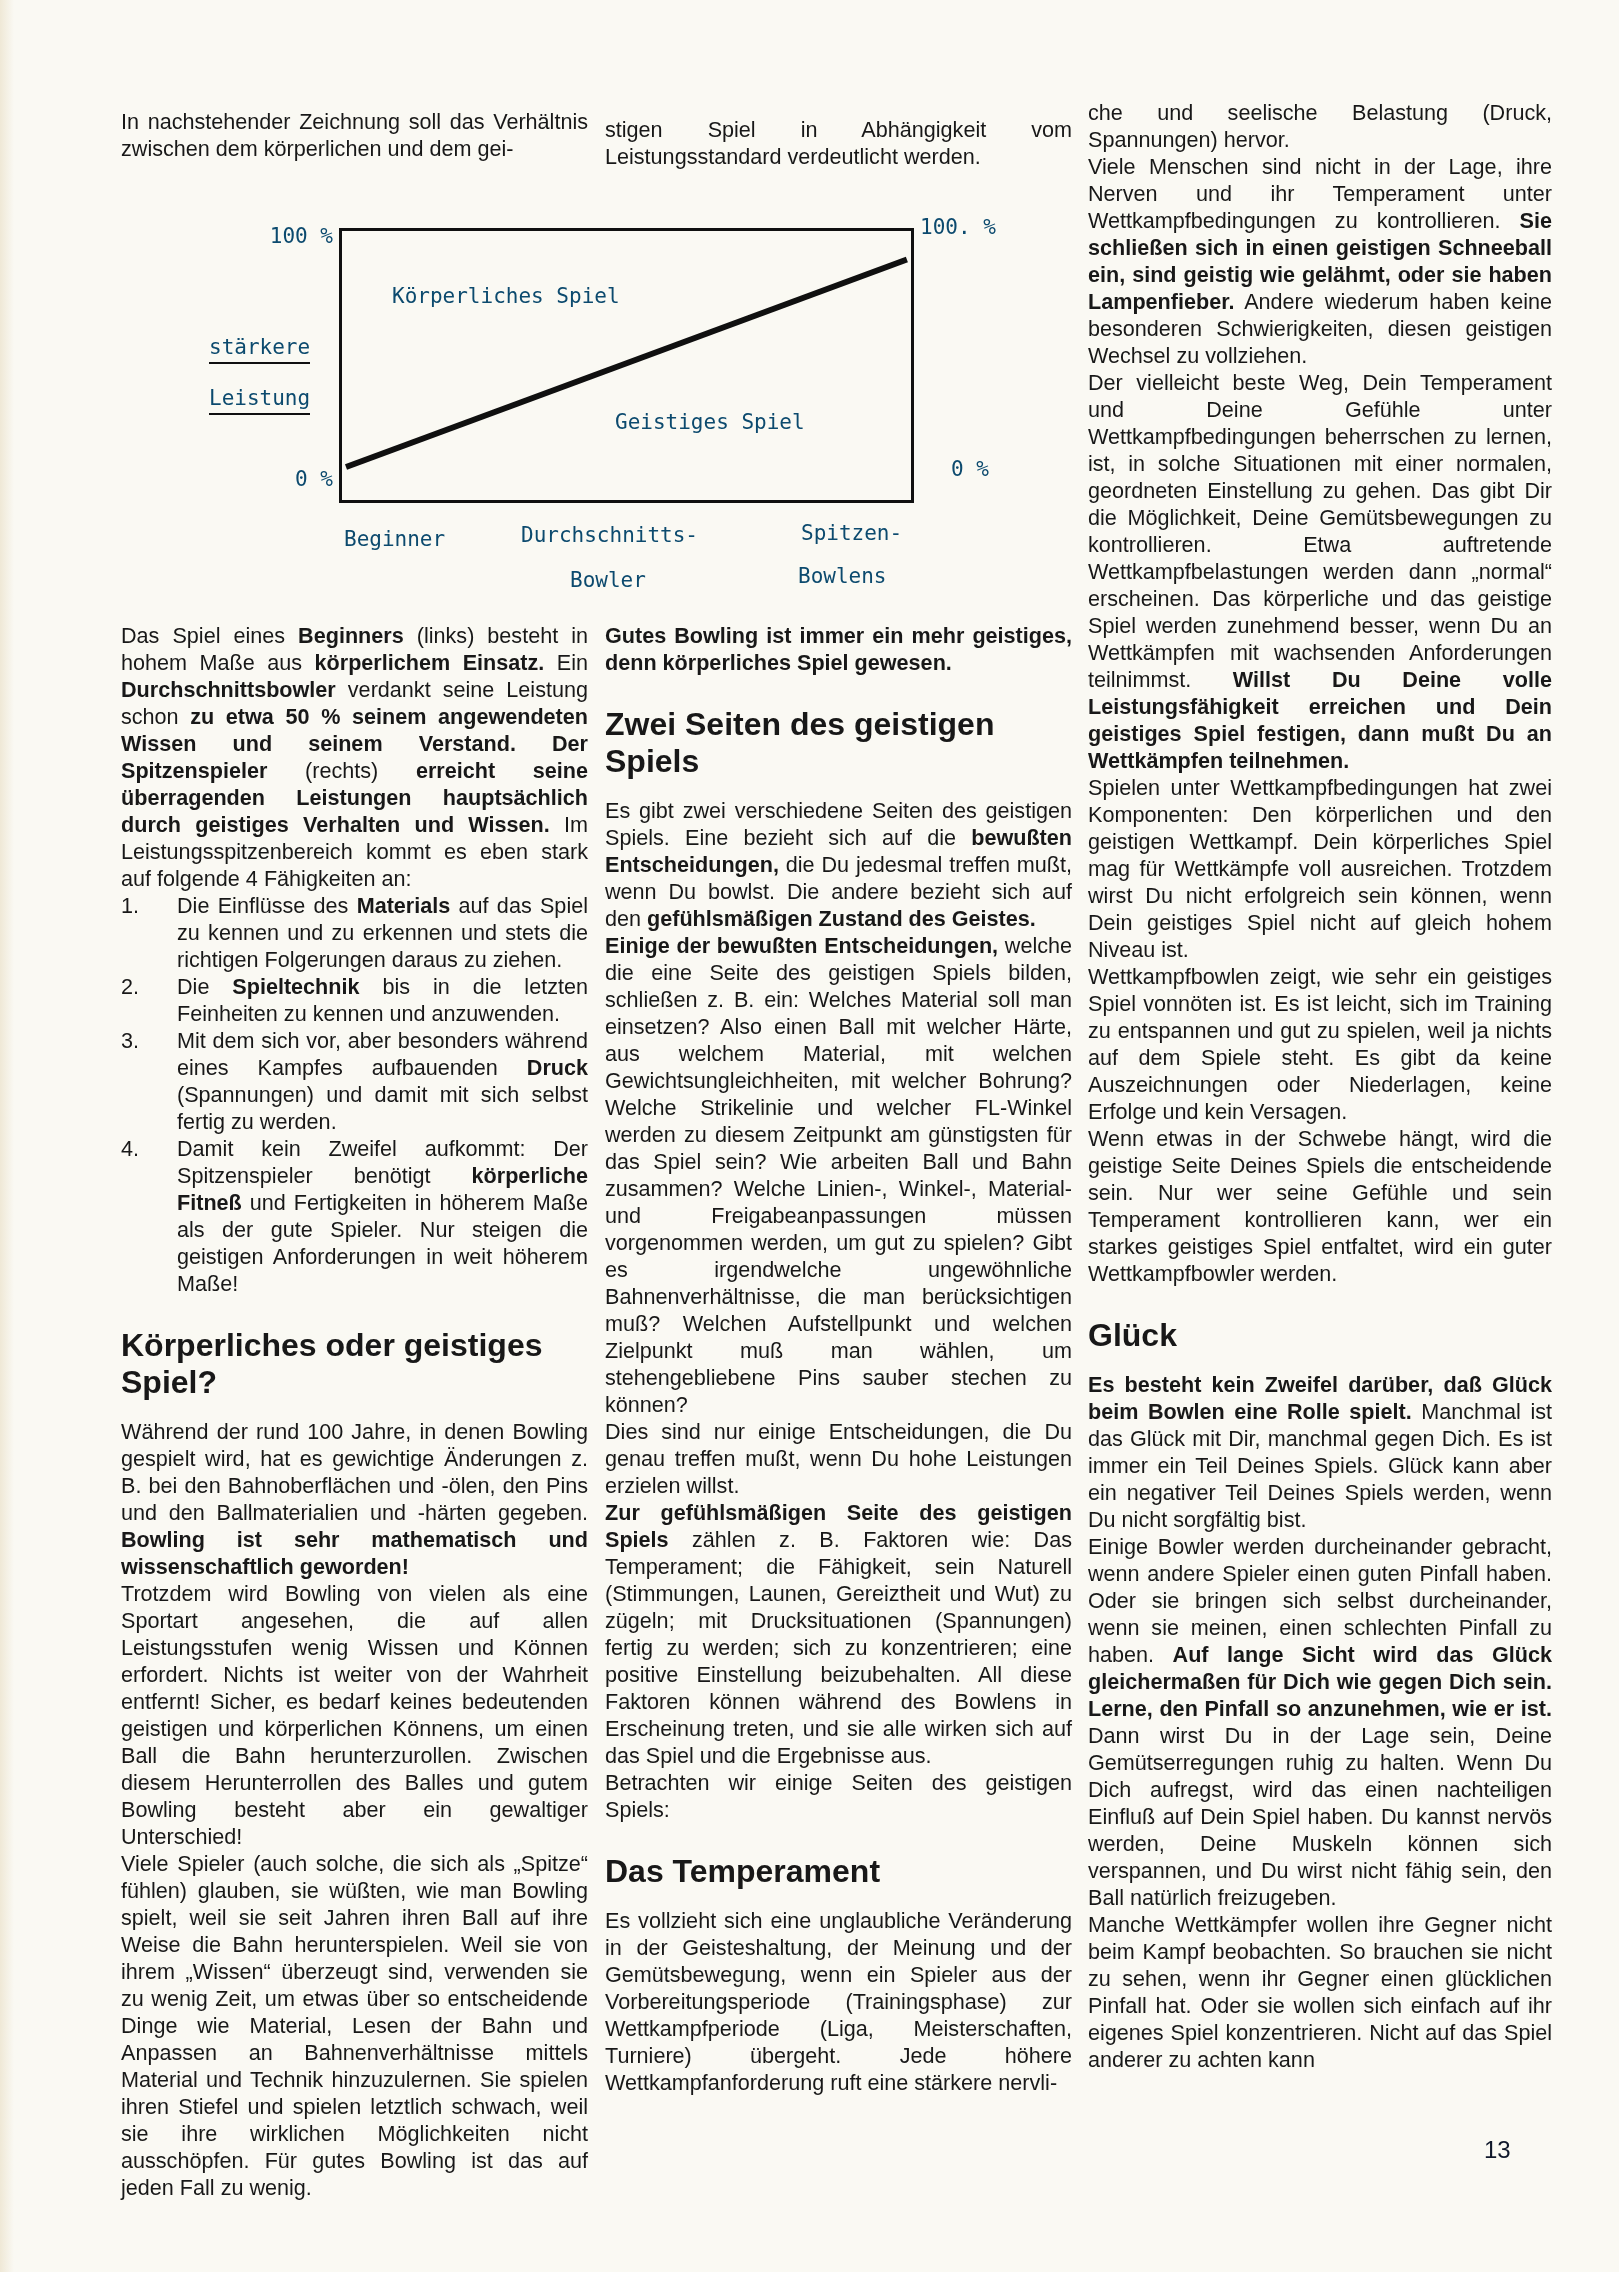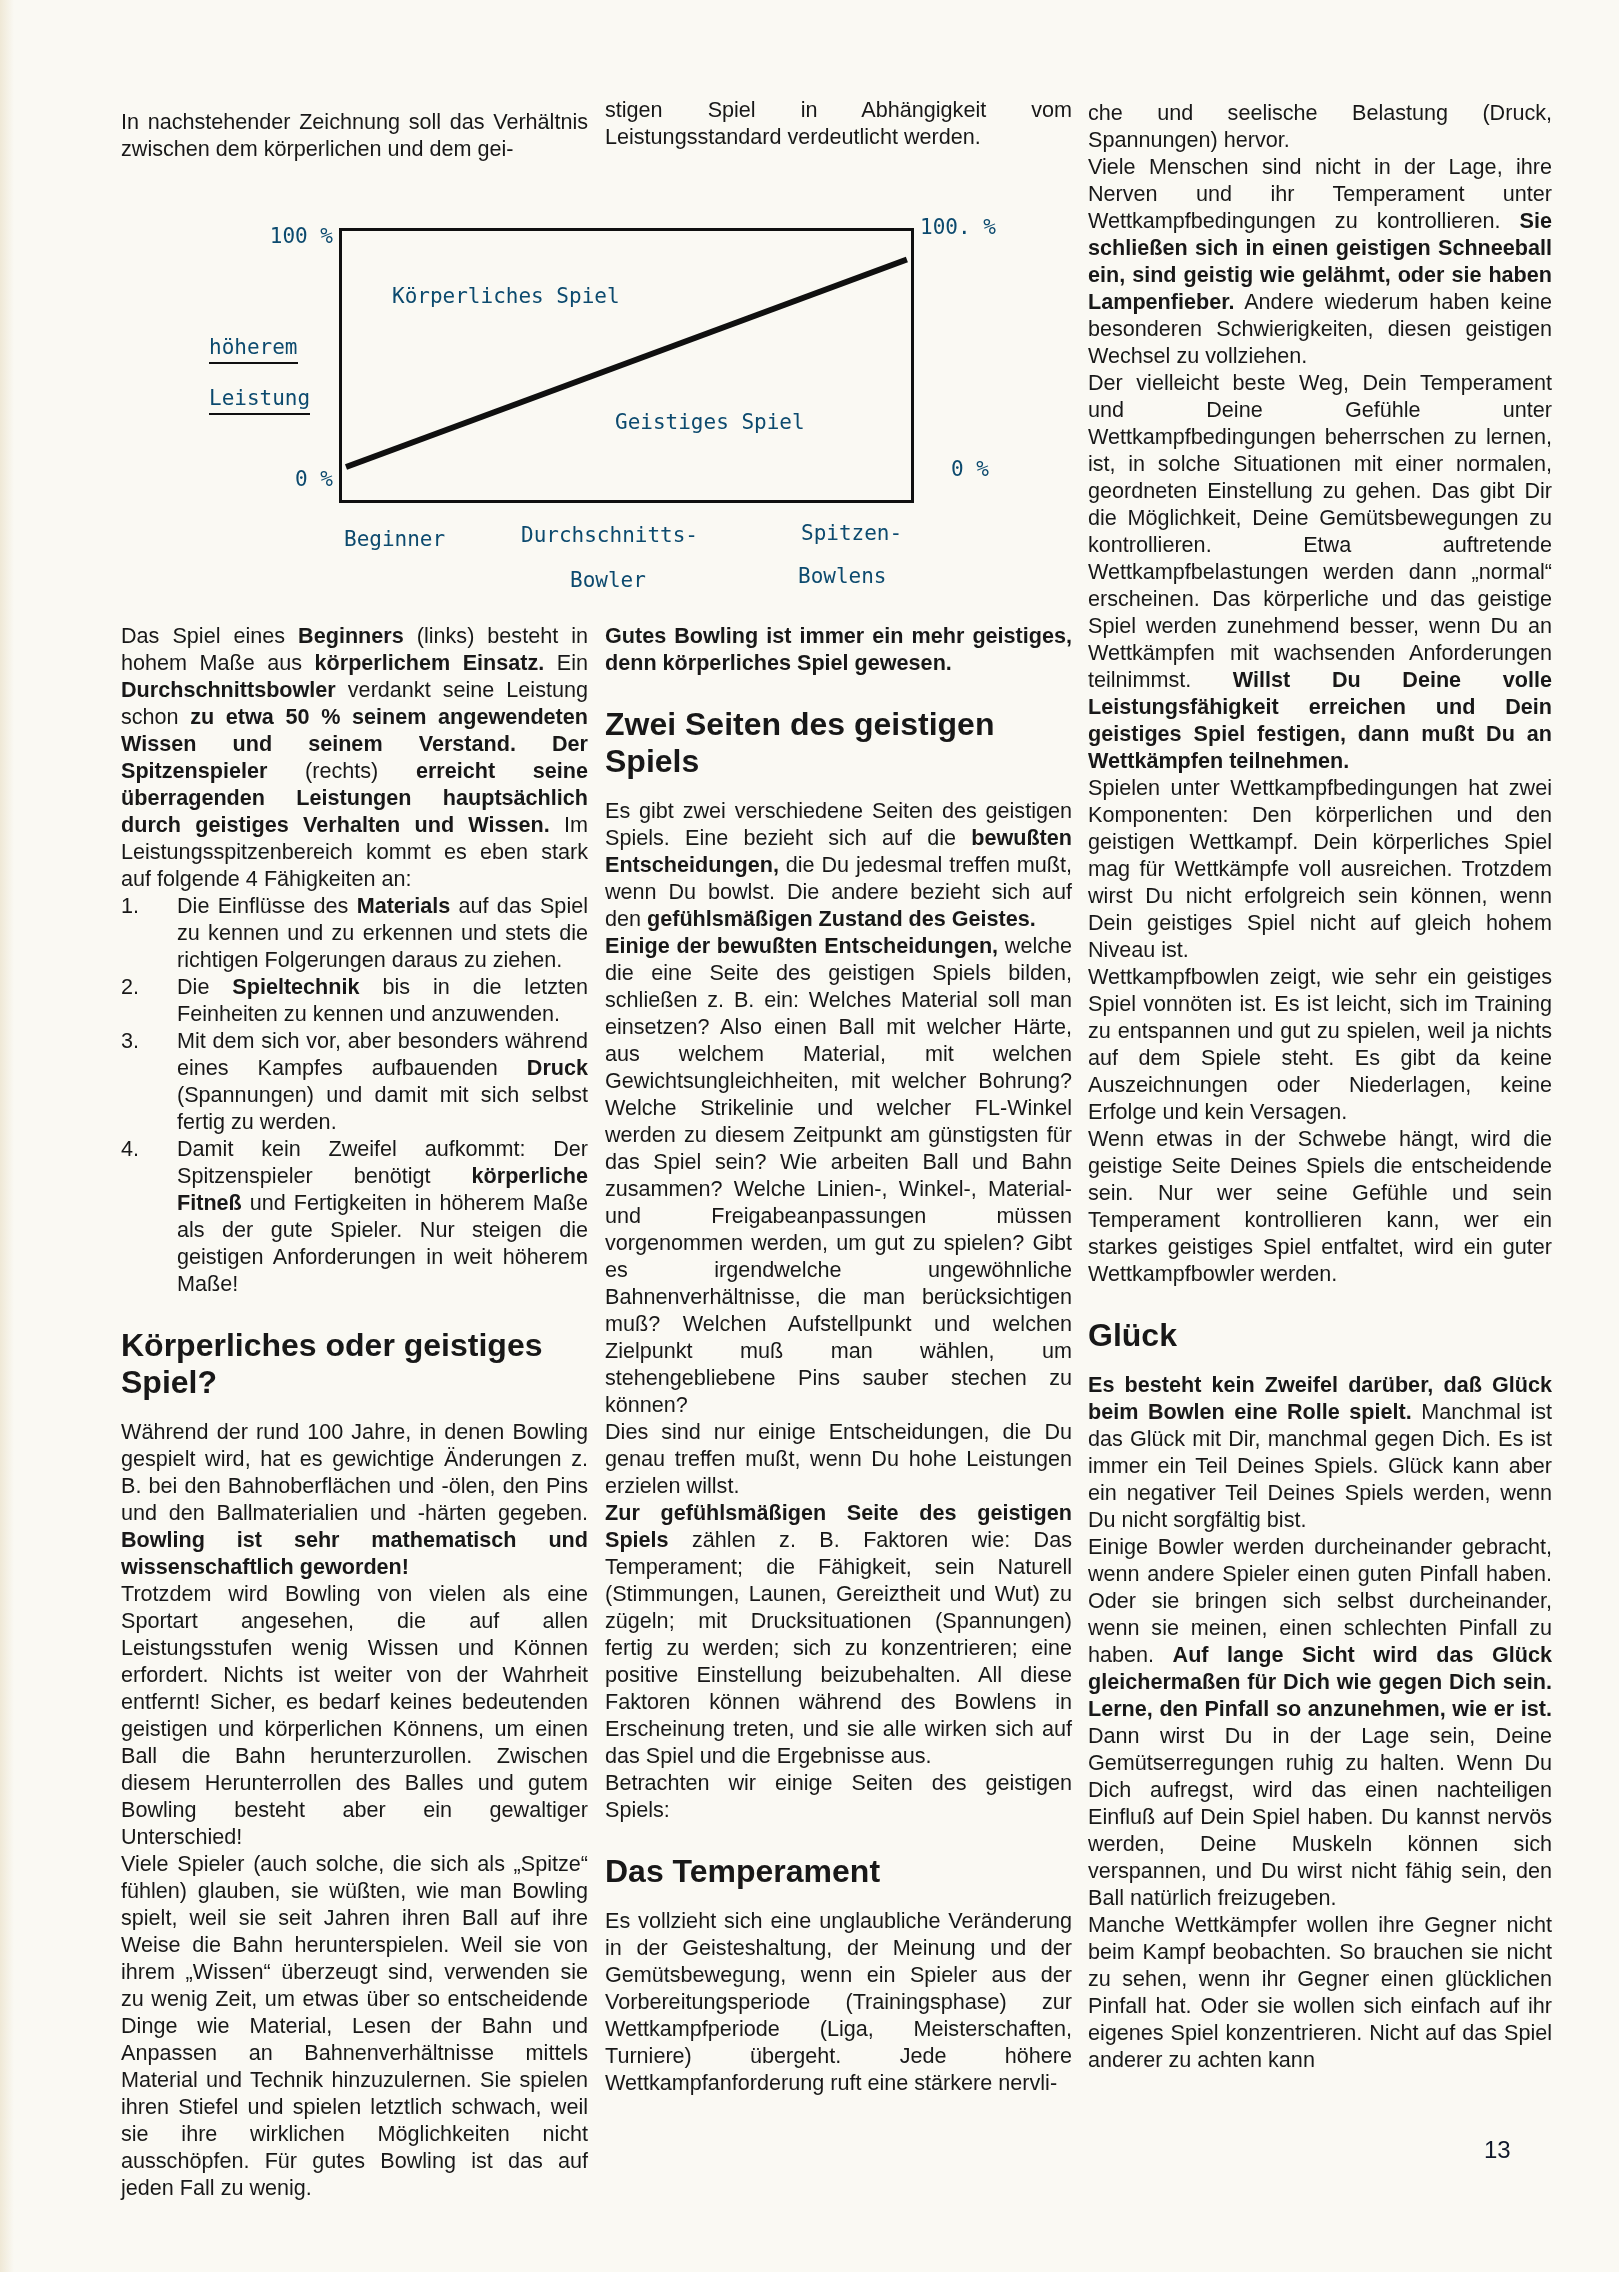--- a/index.html
+++ b/index.html
@@ -58,32 +58,32 @@
     position:absolute;left:1484px;top:2136px;
     font-size:24px;color:#0f172a;
   }
 </style>
 </head>
 <body>
 
 <div class="page">
 
   <div class="intro" style="left:121px;top:108px;width:467px;">In nachstehender Zeichnung soll das Verhältnis zwischen dem körperlichen und dem gei-</div>
-  <div class="intro" style="left:605px;top:96px;width:467px;">stigen Spiel in Abhängigkeit vom Leistungsstandard verdeutlicht werden.</div>
+  <div class="intro" style="left:605px;top:116px;width:467px;">stigen Spiel in Abhängigkeit vom Leistungsstandard verdeutlicht werden.</div>
 
   <div class="figure">
     <div class="chart-box"></div>
     <div class="trend"></div>
 
     <div class="lbl yleft" style="top:38px;">100 %</div>
     <div class="lbl" style="left:757px;top:29px;">100. %</div>
     <div class="lbl yleft" style="top:281px;">0 %</div>
     <div class="lbl" style="left:788px;top:271px;">0 %</div>
 
-    <div class="lbl u" style="left:46px;top:149px;">höherem</div>
+    <div class="lbl u" style="left:46px;top:149px;">stärkere</div>
     <div class="lbl u" style="left:46px;top:200px;">Leistung</div>
 
     <div class="lbl" style="left:229px;top:98px;">Körperliches Spiel</div>
     <div class="lbl" style="left:452px;top:224px;">Geistiges Spiel</div>
 
     <div class="lbl" style="left:181px;top:341px;">Beginner</div>
     <div class="lbl" style="left:358px;top:337px;">Durchschnitts-</div>
     <div class="lbl" style="left:407px;top:382px;">Bowler</div>
     <div class="lbl" style="left:638px;top:335px;">Spitzen-</div>
     <div class="lbl" style="left:635px;top:378px;">Bowlens</div>

